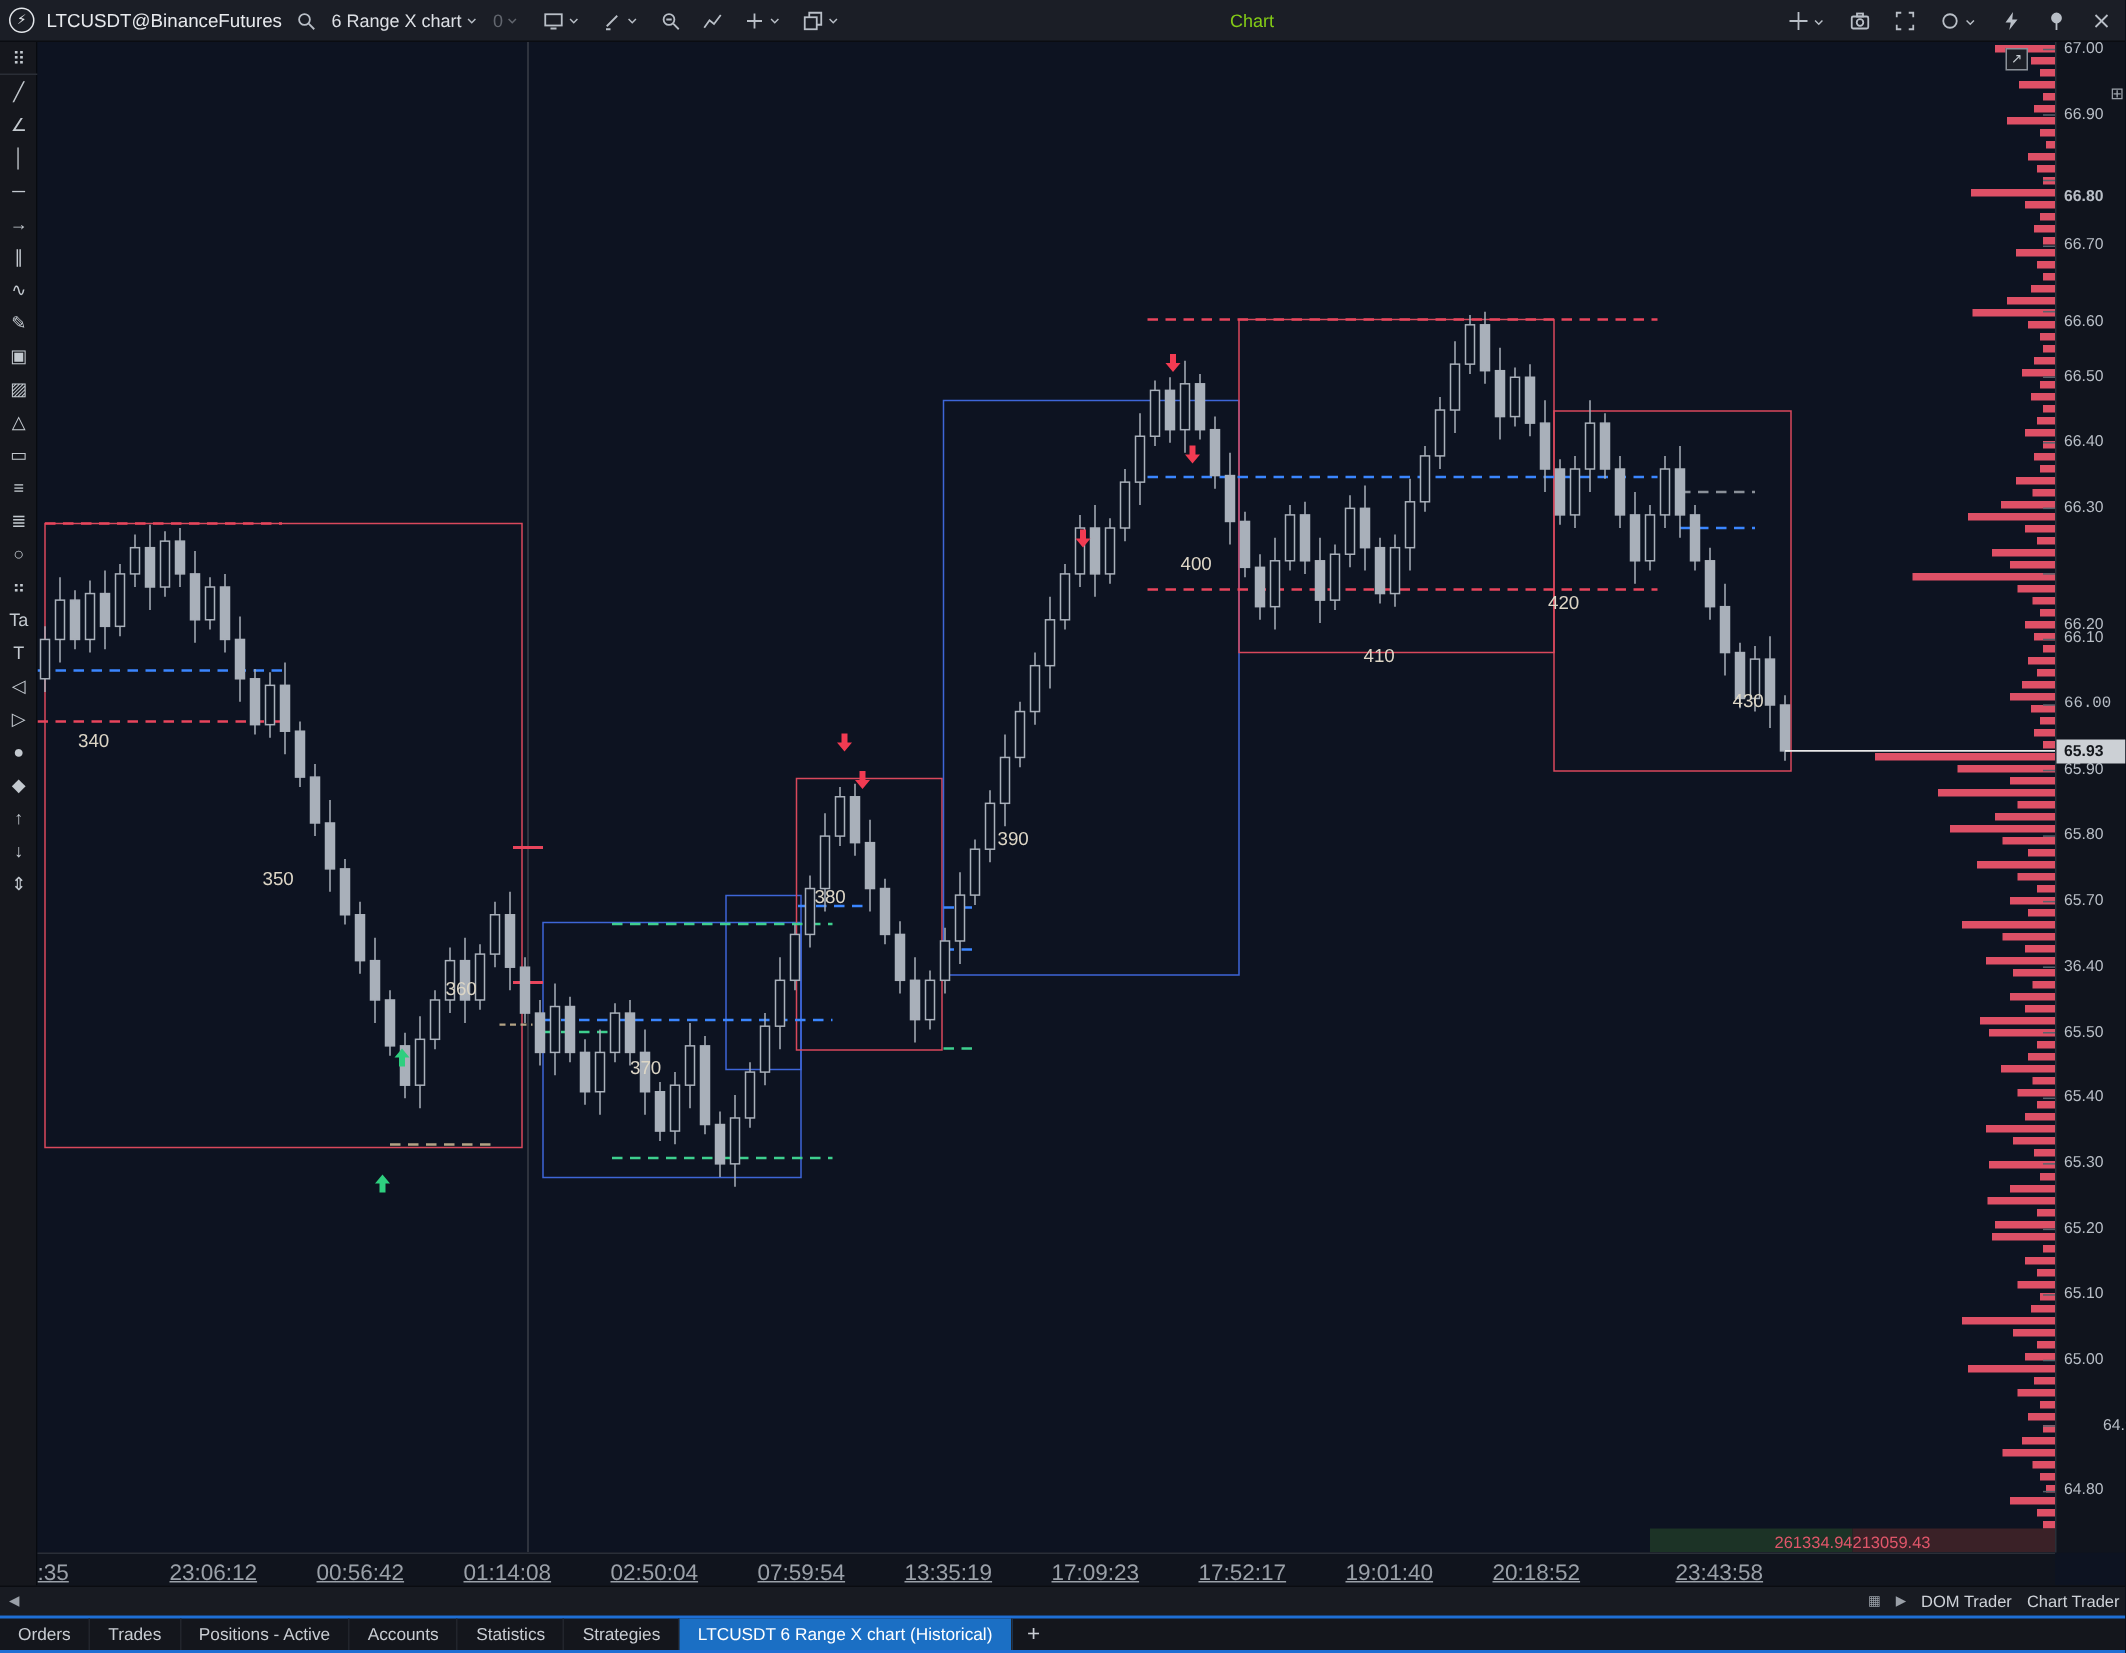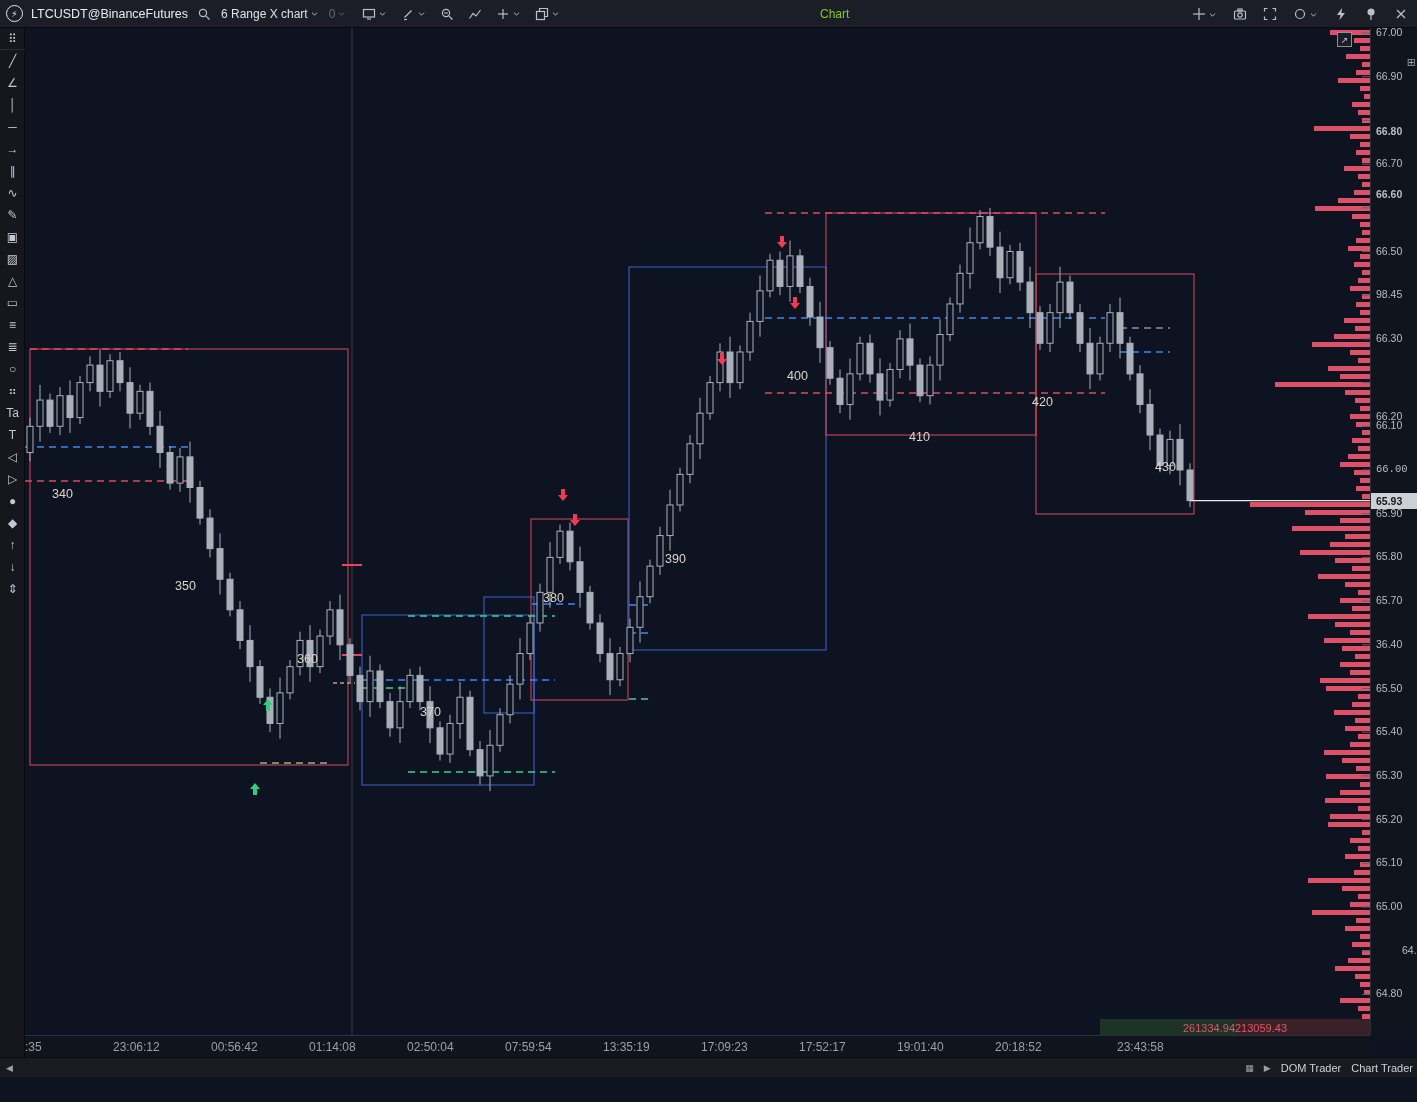--- a/index.html
+++ b/index.html
@@ -31,21 +31,21 @@
   .price-axis { position:absolute; left:1345px; top:0; width:47px; height:1007px; background:#10141d; border-left:1px solid #2a2f38; }
   .pa-label { position:absolute; left:5px; color:#b8bec6; font-size:10.5px; white-space:nowrap; }
   .price-badge { position:absolute; left:0; width:47px; height:16px; background:#ccd0d5; color:#14171c; font-size:10.5px;
                  display:flex; align-items:center; padding-left:5px; font-weight:bold; z-index:3; }
   .axis-gear { position:absolute; top:28px; right:1px; color:#9aa0a8; font-size:11px; }
   .corner-btn { position:absolute; top:4px; left:1312px; width:15px; height:15px; border:1px solid #8a9099; color:#c3c9cf;
                 font-size:9px; display:flex; align-items:center; justify-content:center; background:#1b1e26; cursor:pointer; z-index:4; }
 
   
   .time-axis { position:absolute; left:25px; top:1035px; width:1345px; height:22px; background:#10141d; border-top:1px solid #2a2f38; overflow:hidden; }
-  .ta-label { position:absolute; top:4px; color:#9aa0a8; font-size:12px; white-space:nowrap; }
+  .ta-label { position:absolute; top:4px; color:#9aa0a8; font-size:15px; white-space:nowrap;text-decoration:underline; }
 
   
   .scroll-row { position:absolute; left:0; top:1057px; width:1417px; height:20px; background:#181b22; border-top:1px solid #0a0c11;
                 display:flex; align-items:center; color:#c8ccd2; font-size:11px; }
   .sr-left { padding-left:6px; color:#9aa0a8; font-size:9px; cursor:pointer; }
   .sr-right { position:absolute; right:4px; display:flex; align-items:center; gap:10px; }
   .sr-ico { color:#9aa0a8; font-size:9px; cursor:pointer; }
   .panel-link { cursor:pointer; color:#ced2d8; }
 
   
@@ -652,23 +652,23 @@
         <line x1="1337" y1="966.4000000000012" x2="1345" y2="966.4000000000012" stroke="#5a616b" stroke-width="1"></line>
       </svg>
     <div class="corner-btn">↗</div>
     <div class="price-axis" id="price-axis">
       <span class="axis-gear">⊞</span>
       <div class="price-badge" id="price-badge" style="top: 464.59px;">65.93</div>
     <span class="pa-label" style="top: -2px;">67.00</span>
         <span class="pa-label" style="top: 41.7px;">66.90</span>
         <span class="pa-label" style="top: 97px; font-weight: bold;">66.80</span>
         <span class="pa-label" style="top: 129.1px;">66.70</span>
-        <span class="pa-label" style="top: 160px; font-weight: bold;">66.60</span>
+        <span class="pa-label" style="top: 180px;">66.60</span>
         <span class="pa-label" style="top: 216.5px;">66.50</span>
-        <span class="pa-label" style="top: 260.2px;">98.45</span>
+        <span class="pa-label" style="top: 260.2px;">66.40</span>
         <span class="pa-label" style="top: 303.9px;">66.30</span>
         <span class="pa-label" style="top: 343px; margin-top: 39px;">66.20</span>
         <span class="pa-label" style="top: 391.3px;">66.10</span>
         <span class="pa-label" style="top: 435px; font-family: Liberation Mono, monospace;">66.00</span>
         <span class="pa-label" style="top: 478.7px;">65.90</span>
         <span class="pa-label" style="top: 522.4px;">65.80</span>
         <span class="pa-label" style="top: 566.1px;">65.70</span>
         <span class="pa-label" style="top: 609.8px;">36.40</span>
         <span class="pa-label" style="top: 653.5px;">65.50</span>
         <span class="pa-label" style="top: 697.2px;">65.40</span>
@@ -699,14 +699,24 @@
   <div class="scroll-row">
     <span class="sr-left">◀</span>
     <div class="sr-right">
       <span class="sr-ico">▦</span>
       <span class="sr-ico">▶</span>
       <span class="panel-link">DOM Trader</span>
       <span class="panel-link">Chart Trader</span>
     </div>
   </div>
 
+  <footer class="footer" id="footer-tabs">
+      <div class="ftab">Orders</div>
+      <div class="ftab">Trades</div>
+      <div class="ftab">Positions - Active</div>
+      <div class="ftab">Accounts</div>
+      <div class="ftab">Statistics</div>
+      <div class="ftab">Strategies</div>
+      <div class="ftab active">LTCUSDT 6 Range X chart (Historical)</div>
+      <div class="ftab-add">+</div>
+    </footer>
 
 </div>
 
 </body></html>

